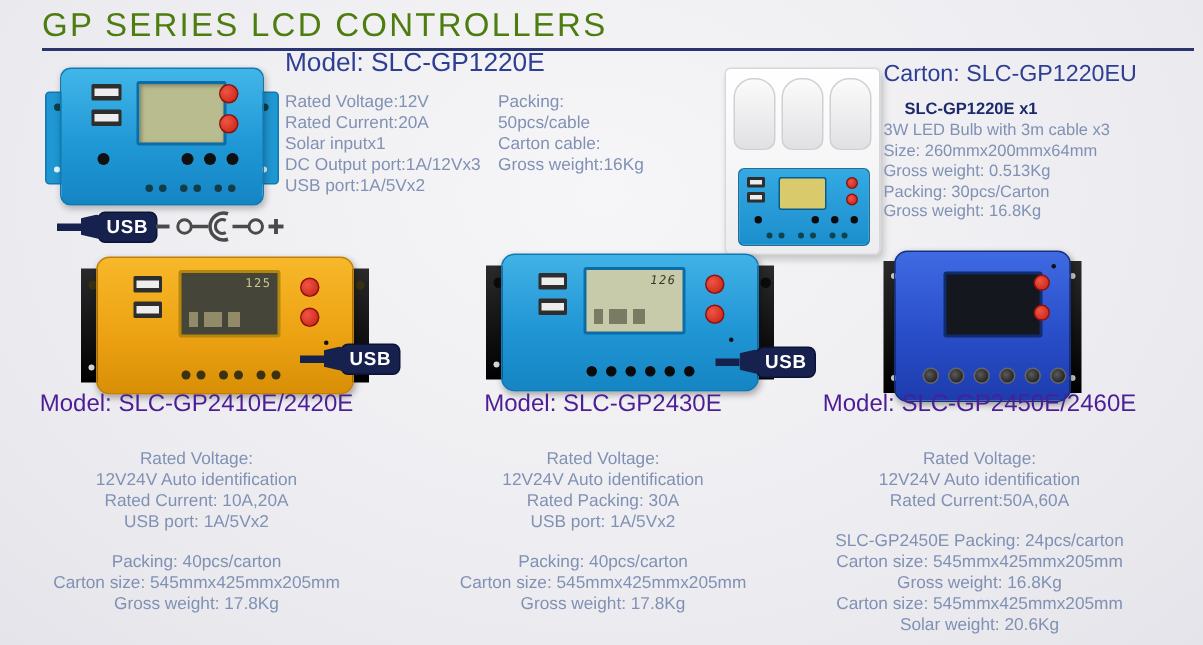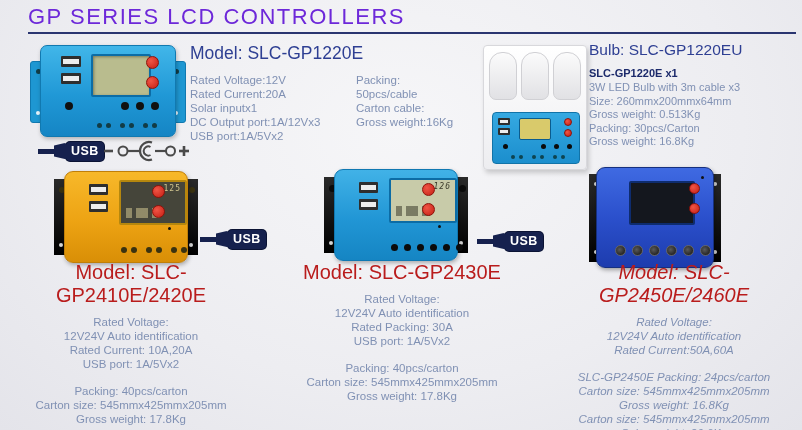--- a/index.html
+++ b/index.html
@@ -5,39 +5,39 @@
   html,body{margin:0;padding:0;}
   body{
     width:802px;height:430px;position:relative;overflow:hidden;
     background:radial-gradient(ellipse at 50% 30%, #f6f6f8 0%, #ededf1 60%, #e4e4ea 100%);
     font-family:"Liberation Sans", sans-serif;
     -webkit-font-smoothing:antialiased;
   }
   .abs{position:absolute;}
 
   
-  .page-title{left:28px;top:4px;font-size:22px;letter-spacing:1.5px;color:#6d28d9;font-weight:500;}
+  .page-title{left:28px;top:4px;font-size:22px;letter-spacing:1.5px;color:#4d7c0f;font-weight:500;}
   .rule{left:28px;top:32px;width:768px;height:2px;background:#2a3570;}
 
   
   .model-lg{font-size:17.5px;color:#2e3f93;}
   .model-md{font-size:15.5px;color:#2e3f93;}
-  .model-row3{font-size:20px;color:#b91c1c;margin-bottom:8px;}
+  .model-row3{font-size:16px;color:#4c1d95;margin-bottom:20px;}
   .spec{font-size:11.5px;line-height:14px;color:#8091b4;}
   .spec-sm{font-size:11px;line-height:13.5px;color:#8091b4;}
-  .kit{font-size:11px;font-weight:bold;color:#1c2a6b;margin:7px 0 1px 0;line-height:14px;}
-  .blk-1220e{left:190px;top:43px;width:292px;}
-  .cols{display:flex;margin-top:9px;gap:24px;}
+  .kit{font-size:11px;font-weight:bold;color:#1c2a6b;margin:7px 0 1px 14px;line-height:14px;}
+  .blk-1220e{left:190px;top:31px;width:292px;}
+  .cols{display:flex;margin-top:9px;}
   .col1{width:142px;}
   .col2{flex:1;}
   .blk-1220eu{left:589px;top:41px;width:213px;}
   .blk3{top:261px;text-align:center;}
   .blk3.a{left:8px;width:246px;}
   .blk3.b{left:290px;width:224px;}
-  .blk3.c{left:548px;width:252px;font-style:italic;}
+  .blk3.c{left:527px;width:252px;}
   .gap{height:13px;}
 
   
   .usb-badge{display:flex;align-items:center;height:22px;}
   .stem{width:16px;height:5px;background:#16214e;}
   .plug{width:13px;height:17px;background:#16214e;border-radius:3px;
         clip-path:polygon(0 18%,100% 0,100% 100%,0 82%);margin-right:-1px;}
   .usb-lbl{background:#16214e;color:#ffffff;font-weight:bold;font-size:12.5px;
            padding:2px 5px 3px 5px;border-radius:4px;letter-spacing:.5px;
            box-shadow:0 0 0 1px #0b1334;}
@@ -85,21 +85,21 @@
       background:linear-gradient(#35a9e2,#1b8ecd);border:1px solid #1173a8;}
   .mini .lcd{left:26px;top:5px;width:30px;height:20px;background:#d9ca6b;border:1px solid #0a5c8f;}
   .mini .mu{width:12px;height:7px;} .mini .mu::after{top:2px;bottom:2px;}
   .mini .mu1{left:5px;top:5px;} .mini .mu2{left:5px;top:15px;}
   .mini .r1{right:7px;top:5px;width:6px;height:6px;} .mini .r2{right:7px;top:16px;width:6px;height:6px;}
   .mini .d{position:absolute;width:5px;height:5px;border-radius:50%;background:#0b0b0b;top:31px;}
   .mini .d0{left:10px;} .mini .d1{left:48px;} .mini .d2{left:61px;} .mini .d3{left:74px;}
   .mini .terms{left:18px;bottom:4px;} .mini .t{width:4px;height:4px;background:#0e4450;}
 
   
-  .devB{width:144px;height:92px;}
+  .devB{width:192px;height:92px;}
   .devB.yellow{left:54px;top:171px;}
   .devB.cyan{left:324px;top:169px;}
   .brk{position:absolute;width:14px;height:76px;top:8px;background:linear-gradient(#2a2a2a,#000);}
   .brk.l{left:0;} .brk.r{right:0;}
   .scr{position:absolute;width:4px;height:4px;border-radius:50%;background:#d6d6d6;left:5px;}
   .scr.t{top:8px;} .scr.b{bottom:8px;}
   .devB .body{position:absolute;left:10px;right:10px;top:0;bottom:0;border-radius:9px;
       box-shadow:1px 2px 4px rgba(0,0,0,.3);}
   .devB.yellow .body{background:linear-gradient(180deg,#f7b82a,#eda313 55%,#d98f06);border:1px solid #c07f08;}
   .devB.cyan .body{background:linear-gradient(180deg,#41b2e7,#2196d5 55%,#1585c3);border:1px solid #0f78b2;font-style:italic;}
@@ -221,21 +221,21 @@
         <i class="t pair"></i>
         <i class="t"></i>
         <i class="t pair"></i>
         <i class="t"></i>
         <i class="t"></i>
     </div>
   </div>
 </div>
 
 <div class="abs blk-1220eu">
-  <div class="model-md">Bulb: SLC-GP1220EU</div>
+  <div class="model-md">Carton: SLC-GP1220EU</div>
   <div class="kit">SLC-GP1220E x1</div>
   <div class="spec-sm">3W LED Bulb with 3m cable x3</div>
   <div class="spec-sm">Size: 260mmx200mmx64mm</div>
   <div class="spec-sm">Gross weight: 0.513Kg</div>
   <div class="spec-sm">Packing: 30pcs/Carton</div>
   <div class="spec-sm">Gross weight: 16.8Kg</div>
 </div>
 
 <div class="abs devB yellow">
   <div class="brk l">

